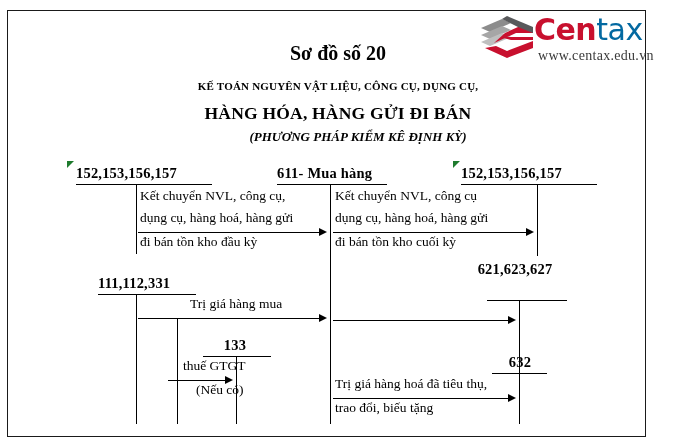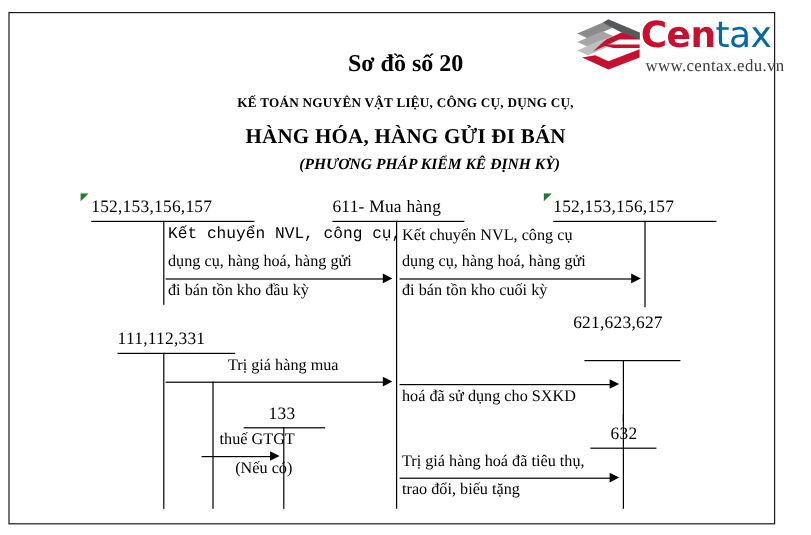--- a/index.html
+++ b/index.html
@@ -94,21 +94,21 @@
     top: 129px;
     font-size: 13px;
     font-weight: 700;
     font-style: italic;
     padding-left: 40px;
   }
 
   
   .acct-label {
     position: absolute;
-    font-weight: 400;
+    font-weight: 700;
     font-size: 14.5px;
     white-space: nowrap;
     letter-spacing: 0.2px;
   }
   .acct-label.center { text-align: center; }
   .hline {
     position: absolute;
     height: 0;
     border-top: 1.6px solid #000;
   }
@@ -180,21 +180,21 @@
 
   <div class="green-flag" style="left:67px; top:161px;"></div>
   <div class="acct-label" style="left:76px; top:165px;">152,153,156,157</div>
   <div class="hline" style="left:76px; top:184px; width:136px;"></div>
   <div class="vline" style="left:136px; top:184px; height:70px;"></div>
 
   <div class="acct-label" style="left:277px; top:165px;">611- Mua hàng</div>
   <div class="hline" style="left:277px; top:184px; width:110px;"></div>
   <div class="vline" style="left:330px; top:184px; height:240px;"></div>
 
-  <div class="flowtext" style="left:140px; top:187px;font-family:Liberation Mono, monospace;">Kết chuyển NVL, công cụ,</div>
+  <div class="flowtext" style="left:140px; top:187px;">Kết chuyển NVL, công cụ,</div>
   <div class="flowtext" style="left:140px; top:209px;">dụng cụ, hàng hoá, hàng gửi</div>
   <div class="arrow-line" style="left:138px; top:232px; width:182px;"></div>
   <div class="arrow-head" style="left:319px; top:228px;"></div>
   <div class="flowtext" style="left:140px; top:233px;">đi bán tồn kho đầu kỳ</div>
 
   <div class="green-flag" style="left:453px; top:161px;"></div>
   <div class="acct-label" style="left:461px; top:165px;">152,153,156,157</div>
   <div class="hline" style="left:461px; top:184px; width:136px;"></div>
   <div class="vline" style="left:537px; top:184px; height:72px;"></div>
 
@@ -211,21 +211,20 @@
   <div class="flowtext" style="left:190px; top:295px;">Trị giá hàng mua</div>
   <div class="arrow-line" style="left:138px; top:318px; width:182px;"></div>
   <div class="arrow-head" style="left:319px; top:314px;"></div>
 
   <div class="acct-label center" style="left:455px; top:261px; width:120px;">621,623,627</div>
   <div class="hline" style="left:487px; top:300px; width:80px;"></div>
   <div class="vline" style="left:519px; top:300px; height:52px;"></div>
 
   <div class="arrow-line" style="left:333px; top:320px; width:176px;"></div>
   <div class="arrow-head" style="left:508px; top:316px;"></div>
-  <div class="flowtext" style="left:335px; top:321px;">hoá đã sử dụng cho SXKD</div>
 
   <div class="acct-label center" style="left:200px; top:337px; width:70px;">133</div>
   <div class="hline" style="left:203px; top:356px; width:68px;"></div>
   <div class="vline" style="left:236px; top:356px; height:68px;"></div>
   <div class="vline" style="left:177px; top:318px; height:106px;"></div>
 
   <div class="flowtext" style="left:183px; top:357px;">thuế GTGT</div>
   <div class="arrow-line" style="left:168px; top:380px; width:58px;"></div>
   <div class="arrow-head" style="left:225px; top:376px;"></div>
   <div class="flowtext" style="left:196px; top:381px;">(Nếu có)</div>

